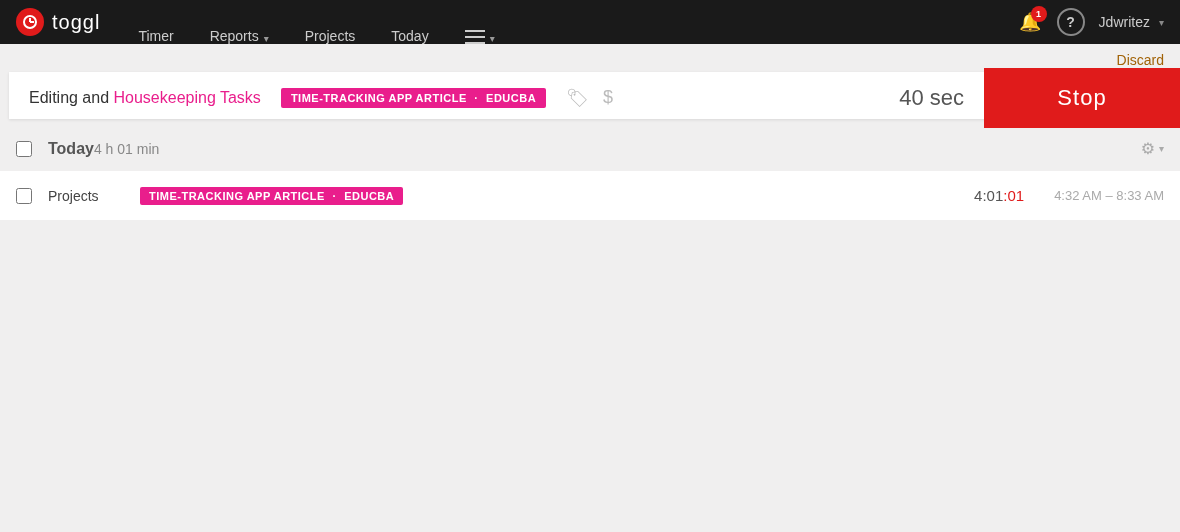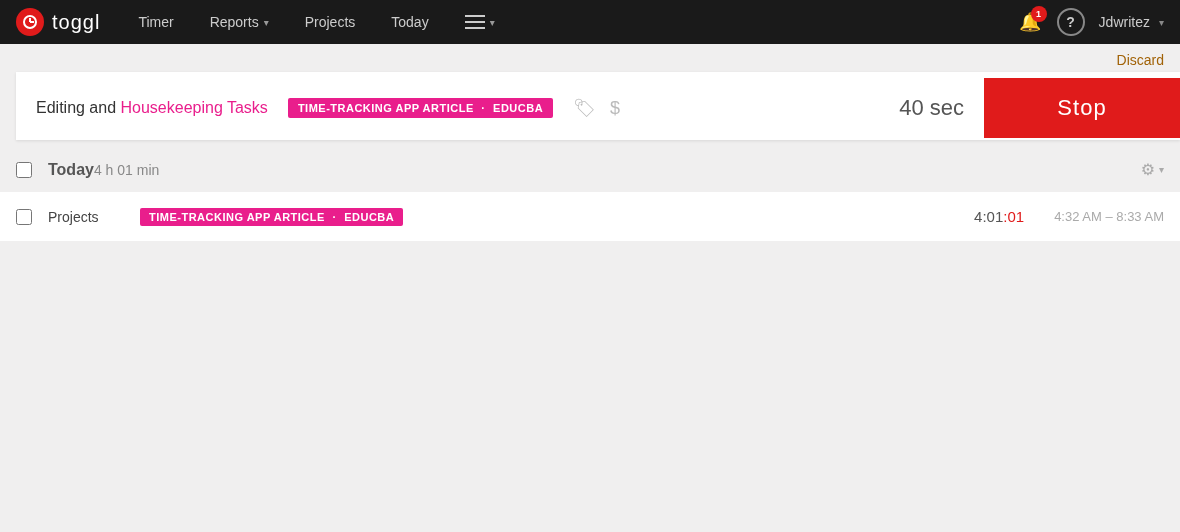--- a/index.html
+++ b/index.html
@@ -37,21 +37,21 @@
       font-size: 20px;
       font-weight: 300;
       letter-spacing: 1px;
     }
     .nav-item {
       color: #ccc;
       font-size: 14px;
       padding: 0 18px;
       height: 44px;
       display: flex;
-      align-items: center;
+      align-items: flex-end;
       gap: 5px;
       cursor: pointer;
       text-decoration: none;
     }
     .nav-item .chevron {
       font-size: 10px;
       color: #999;
     }
     .nav-spacer { flex: 1; }
     .nav-right {
@@ -141,23 +141,23 @@
       font-size: 14px;
       cursor: pointer;
       text-decoration: none;
     }
 
     
     .timer-bar {
       background: white;
       display: flex;
       align-items: center;
-      height: 68px;
+      height: 47px;
       padding: 4px 0 0 20px;
-      margin: 0 0 12px 16px;
+      margin: 0 0 12px 9px;
       box-shadow: 0 1px 3px rgba(0,0,0,0.1);
     }
     .timer-task-name {
       font-size: 16px;
       color: #333;
       flex: 0 0 auto;
     }
     .timer-task-name .highlight {
       color: #e91e8c;
     }

